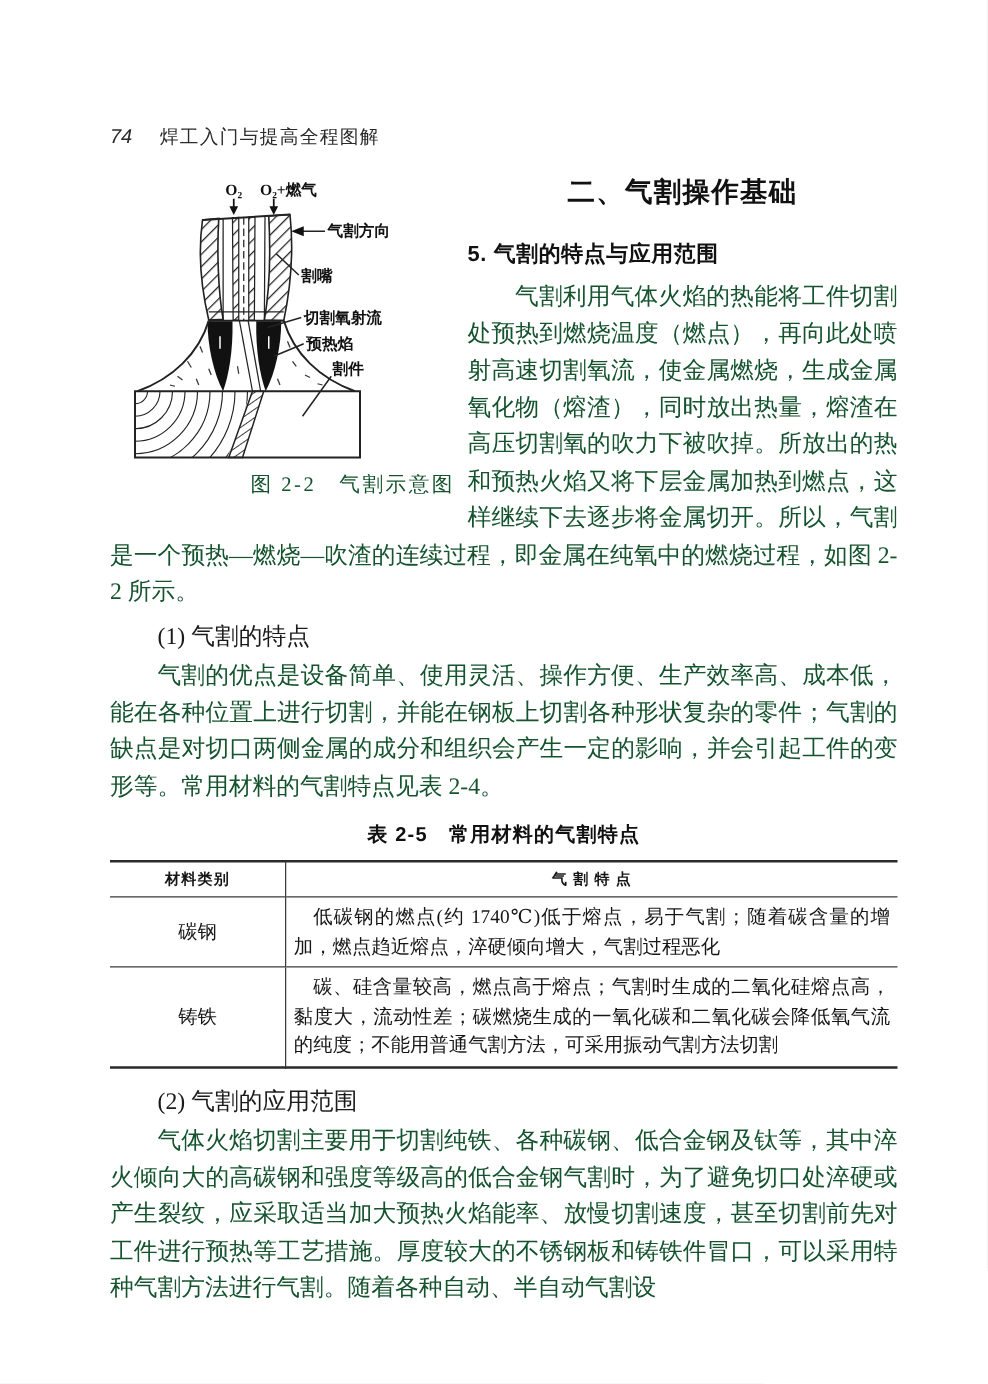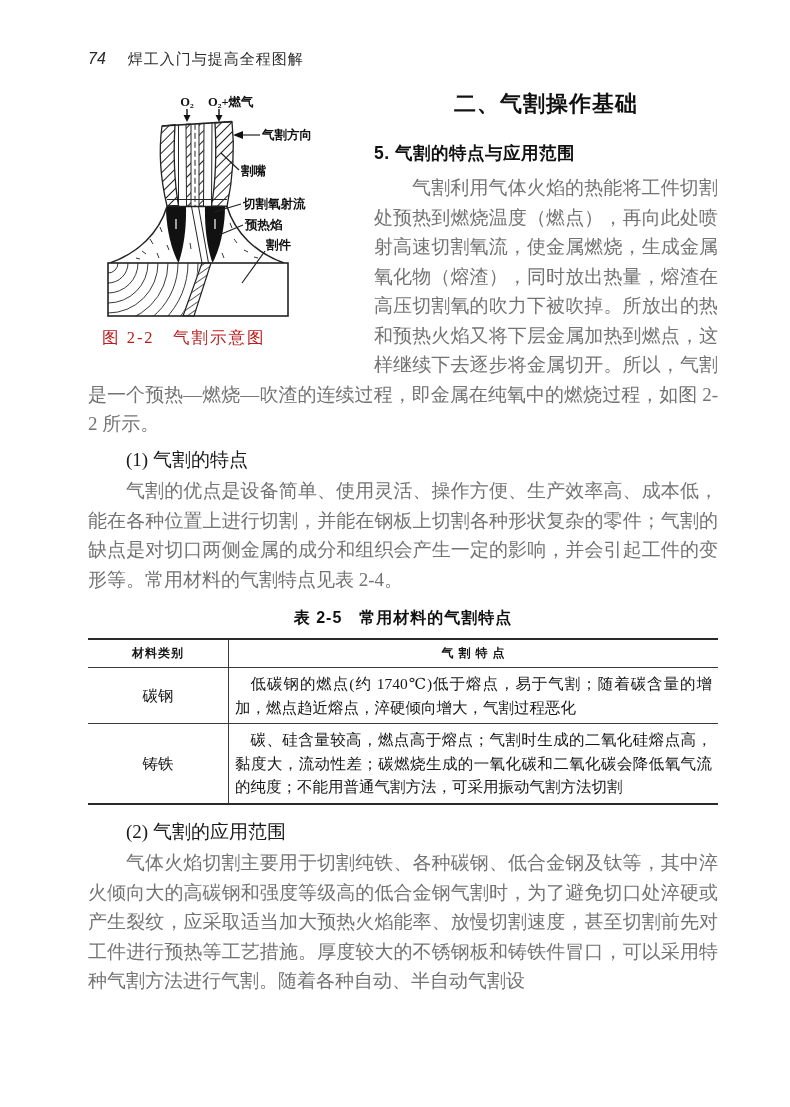--- a/index.html
+++ b/index.html
@@ -1,46 +1,46 @@
 <!DOCTYPE html>
 <html><head>
 <meta charset="utf-8">
 <style>
   html,body{margin:0;padding:0;background:#e9e9e9;}
   .page{
     width:790px;height:1107px;margin:0 auto;background:#ffffff;
-    box-sizing:border-box;padding:50px 72px 0 88px;
+    box-sizing:border-box;padding:100px 72px 0 88px;
     font-family:"Liberation Serif","DejaVu Serif",serif;
     color:#1a1a1a;position:relative;overflow:hidden;
   }
   
   .runhead{display:flex;align-items:baseline;gap:22px;
     font-family:"Liberation Sans","DejaVu Sans",sans-serif;
     font-size:15px;color:#2b2b2b;margin-bottom:20px;}
   .runhead .pagenum{font-style:italic;font-size:16px;}
   .runhead .booktitle{letter-spacing:1px;font-weight:500;}
 
   
-  .fig{float:left;width:262px;margin:4px 10px 4px 14px;text-align:left;}
+  .fig{float:left;width:262px;margin:4px 10px 4px 14px;text-align:right;}
   .fig svg{display:block;}
-  .fig .caption{font-size:16.5px;margin-top:2px;letter-spacing:2px;color:#b91c1c;}
+  .fig .caption{font-size:16.5px;margin-top:2px;letter-spacing:2px;color:#14532d;}
   .figlabel{font-size:12.5px;font-weight:600;fill:#111;
     font-family:"Liberation Serif","DejaVu Serif",serif;}
 
   
   h2.sec{font-family:"Liberation Sans","DejaVu Sans",sans-serif;
     font-size:22px;font-weight:bold;color:#111;text-align:center;
     margin:10px 0 22px 0;letter-spacing:1px;}
   h3.sub{font-family:"Liberation Sans","DejaVu Sans",sans-serif;
     font-size:17.5px;font-weight:bold;color:#111;
     margin:0 0 8px 2.2em;letter-spacing:0.5px;}
 
   
   p.body{font-size:19px;line-height:29.5px;text-align:justify;
-    text-indent:2em;margin:0;color:#737373;}
+    text-indent:2em;margin:0;color:#14532d;}
   p.item{font-size:19px;line-height:29.5px;text-indent:2em;margin:6px 0 2px 0;}
 
   
   .tblwrap{margin:14px 0 12px 0;}
   .tbltitle{font-family:Liberation Sans, sans-serif;
     font-size:16px;font-weight:bold;text-align:center;margin:0 0 9px 0;
     letter-spacing:1px;color:#111;}
   table.spec{width:100%;border-collapse:collapse;
     border-top:2.5px solid #2a2a2a;border-bottom:2.5px solid #2a2a2a;
     font-size:15.5px;color:#161616;}

